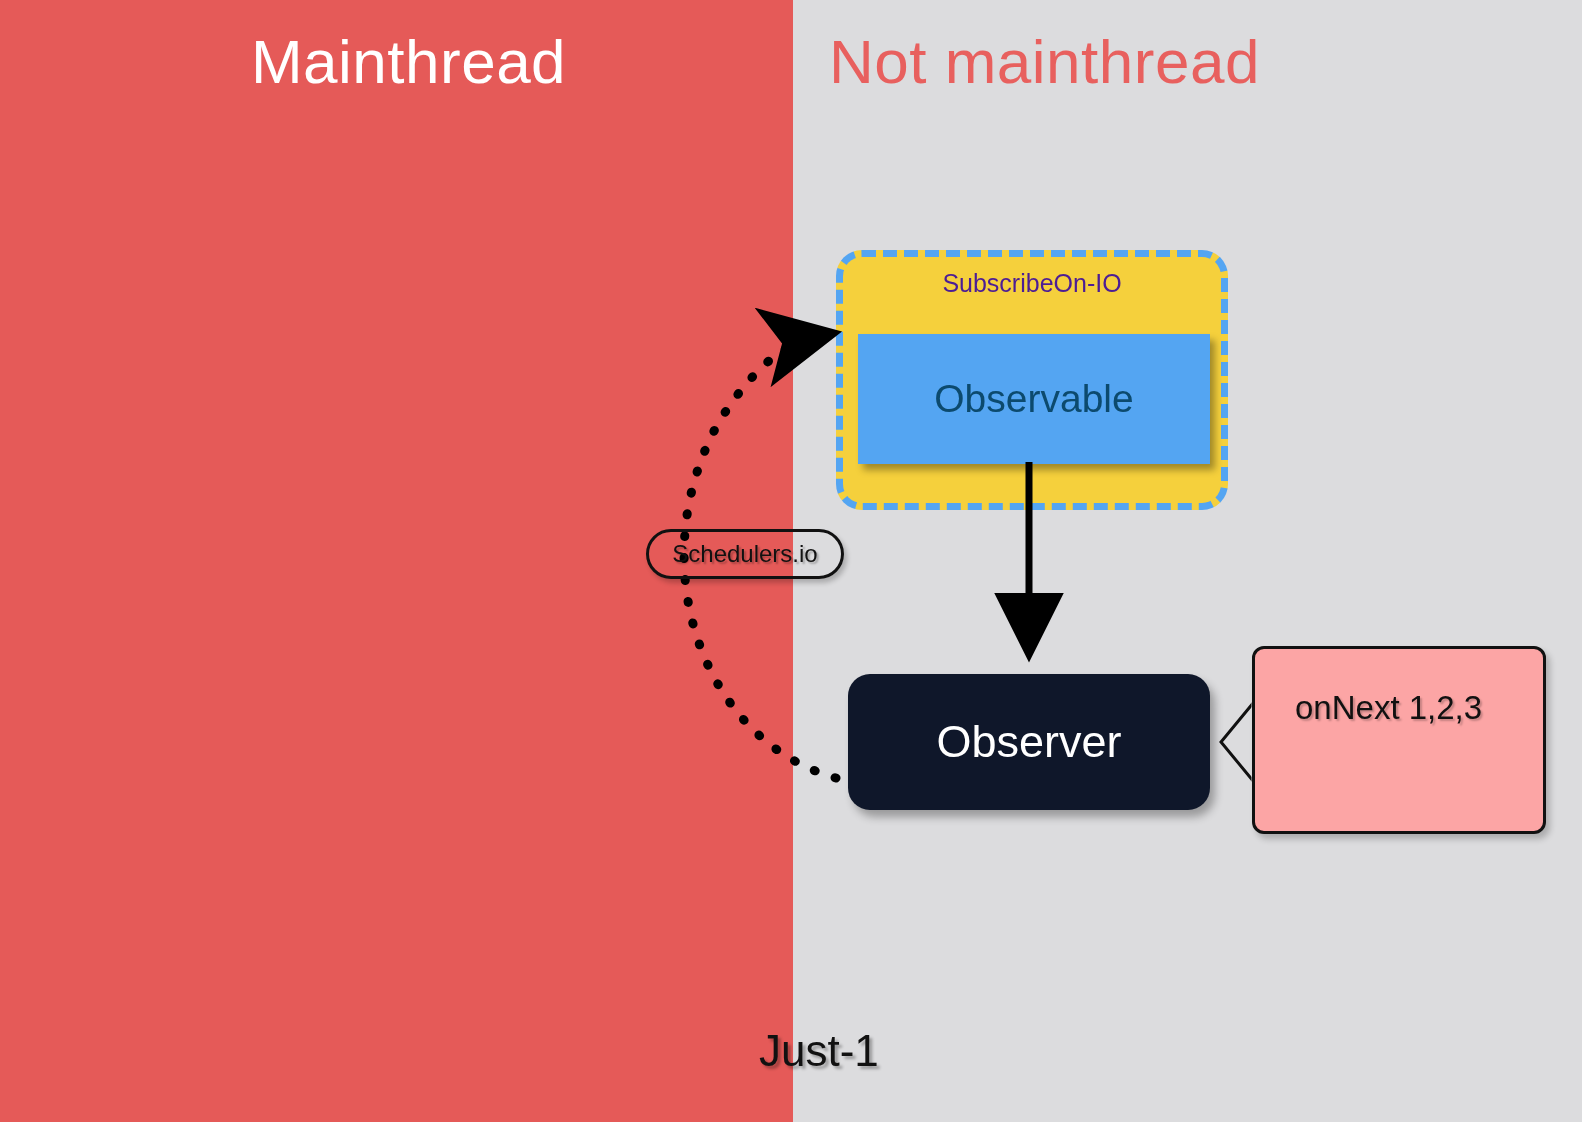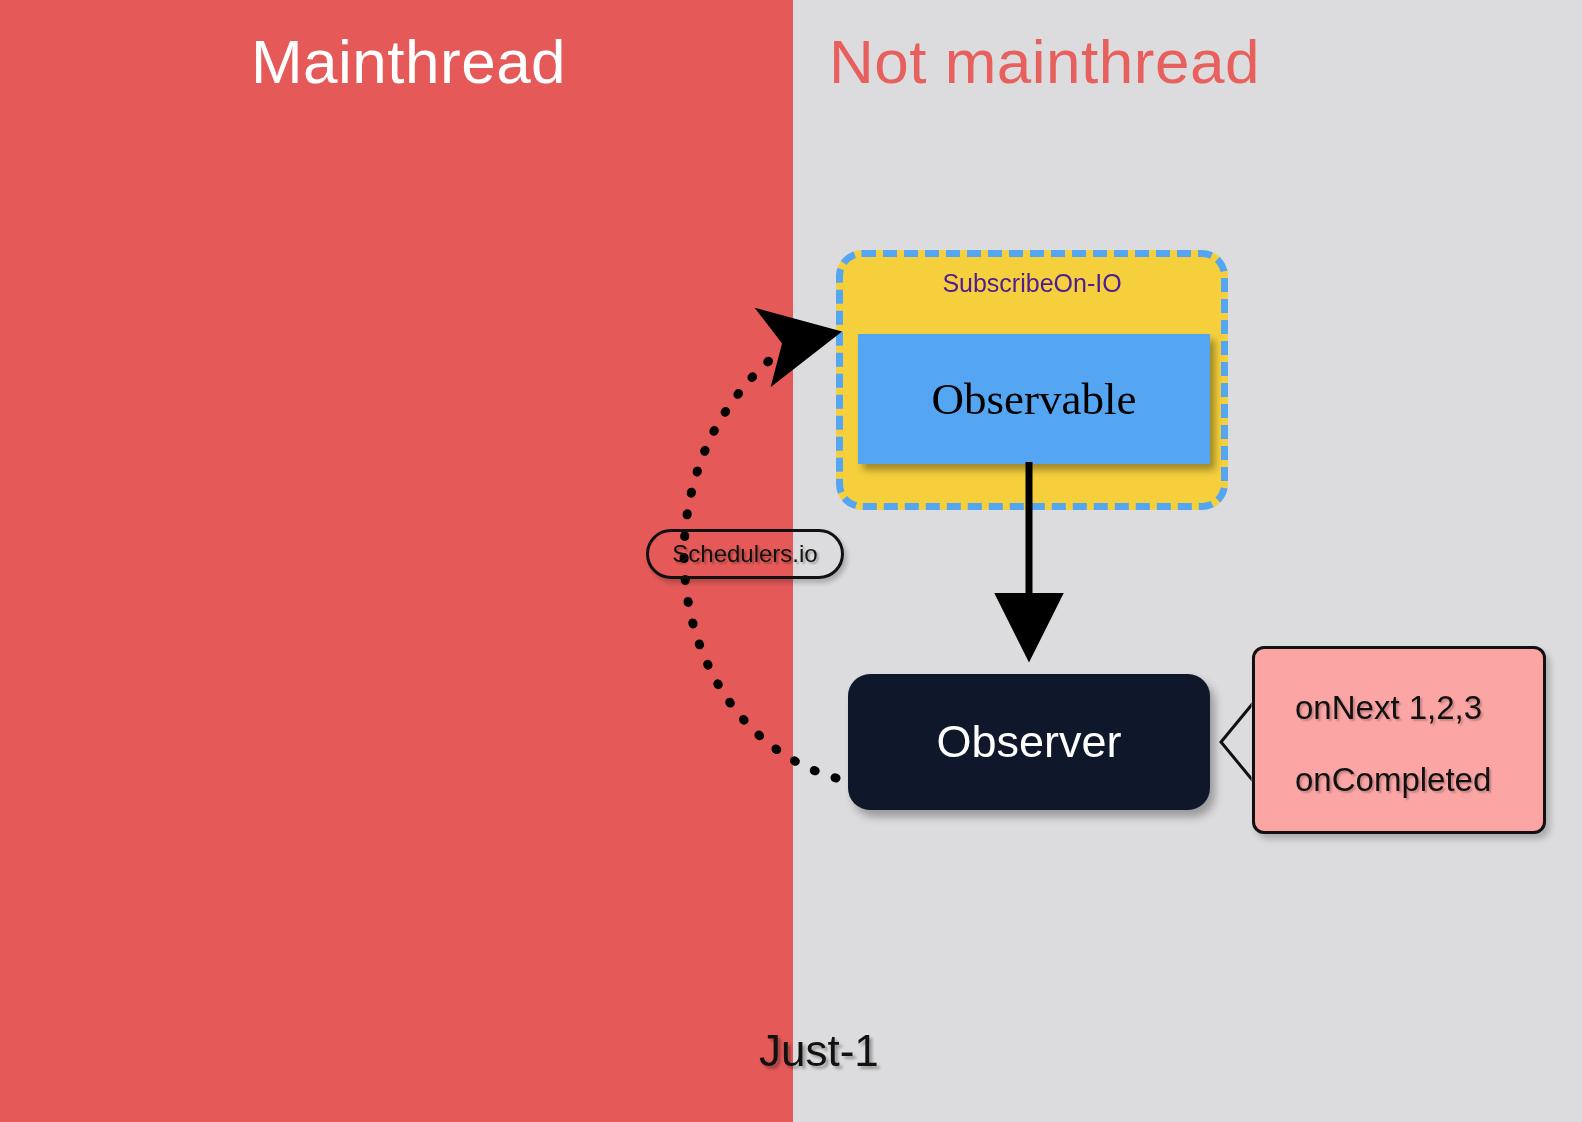--- a/index.html
+++ b/index.html
@@ -88,23 +88,23 @@
     top: 334px;
     width: 352px;
     height: 130px;
     background: #54a5f2;
     box-shadow: 5px 6px 7px rgba(0,0,0,0.34);
     display: flex;
     align-items: center;
     justify-content: center;
   }
   #observable-label {
-    color: #000000;
-    font-size: 45px;
-    font-family: Liberation Serif, serif;
+    color: #0c4a6e;
+    font-size: 39px;
+    font-family: Liberation Sans, sans-serif;
   }
   
   #observer-box {
     position: absolute;
     left: 848px;
     top: 674px;
     width: 362px;
     height: 136px;
     background: #0f172a;
     border-radius: 22px;
@@ -238,20 +238,19 @@
     <span id="schedulers-label">Schedulers.io</span>
   </div>
 
   <svg id="tail-layer">
     <path d="M 1254,702 L 1221,742 L 1254,782" fill="#dcdcde" stroke="#111111" stroke-width="3" stroke-linejoin="miter"></path>
     <line x1="1254" y1="700" x2="1254" y2="784" stroke="#dcdcde" stroke-width="5"></line>
   </svg>
 
   <div id="callout-box">
     <div class="callout-line" id="callout-line-1">onNext  1,2,3</div>
-    <div class="callout-line" id="callout-line-2">onCompleted</div>
   </div>
 
   <div id="bottom-caption">
     <span id="bottom-caption-inner">Just-1</span>
   </div>
 
 </div>
 
 </body></html>

